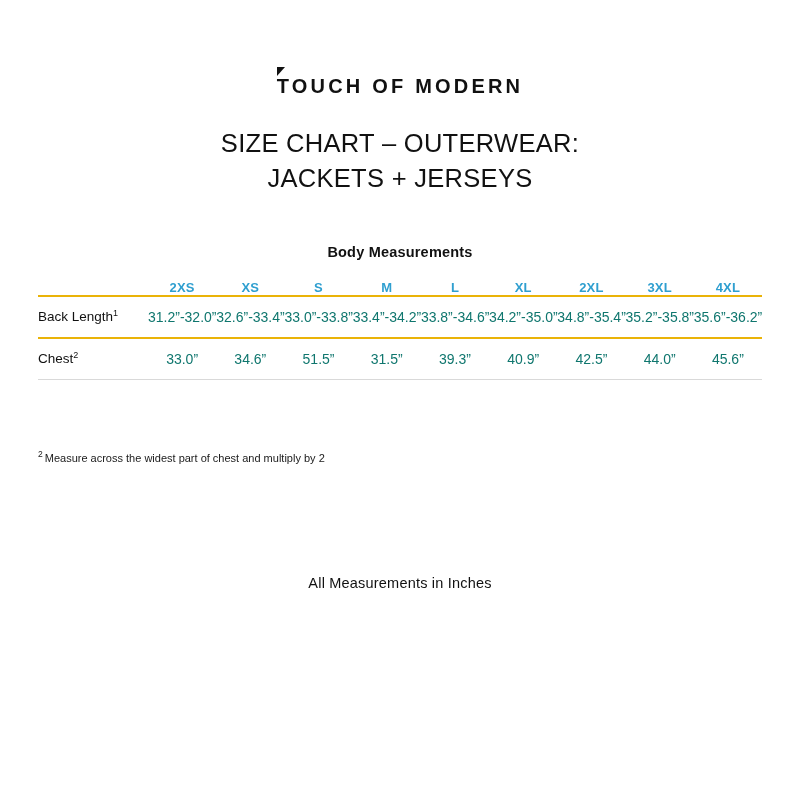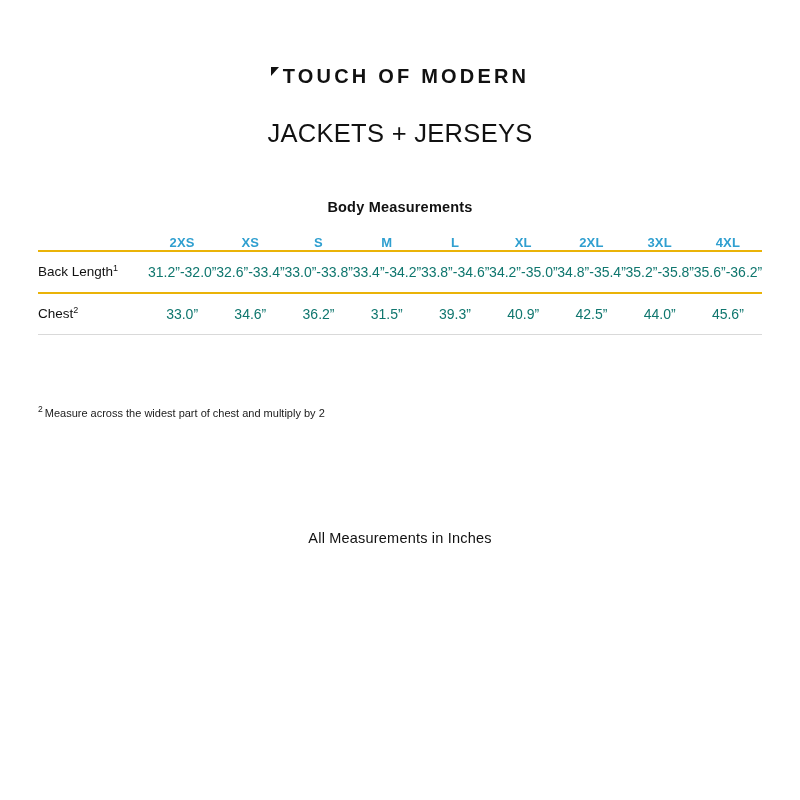--- a/index.html
+++ b/index.html
@@ -27,20 +27,21 @@
   
   .brand {
     margin-top: 66px;
     font-size: 20px;
     letter-spacing: 3.2px;
     font-weight: bold;
     color: #111111;
     display: flex;
     align-items: flex-start;
     line-height: 1;
+    flex-direction: column;
   }
   .brand-mark {
     display: inline-block;
     width: 9px;
     height: 9px;
     margin-right: 3px;
     margin-top: 1px;
     position: relative;
   }
   .brand-mark::before {
@@ -160,20 +161,21 @@
 <body>
 
 <div class="page">
 
   <div class="brand">
     <span class="brand-mark"></span>
     <span>TOUCH OF MODERN</span>
   </div>
 
   <div class="title">
+    <div>SIZE CHART – OUTERWEAR:</div>
     <div>JACKETS + JERSEYS</div>
   </div>
 
   <div class="section-label">Body Measurements</div>
 
   <div class="table-wrap">
     <table class="size-chart">
       <colgroup>
         <col class="col-label">
         <col>
@@ -212,21 +214,21 @@
           <td>34.2”-35.0”</td>
           <td>34.8”-35.4”</td>
           <td>35.2”-35.8”</td>
           <td>35.6”-36.2”</td>
         </tr>
 
         <tr>
           <th class="row-label"><span>Chest</span><sup>2</sup></th>
           <td>33.0”</td>
           <td>34.6”</td>
-          <td>36.2”</td>
+          <td>51.5”</td>
           <td>31.5”</td>
           <td>39.3”</td>
           <td>40.9”</td>
           <td>42.5”</td>
           <td>44.0”</td>
           <td>45.6”</td>
         </tr>
 
 
       </tbody>

